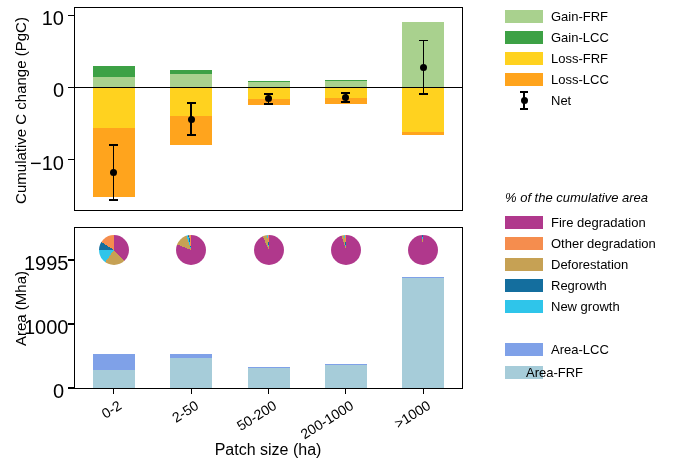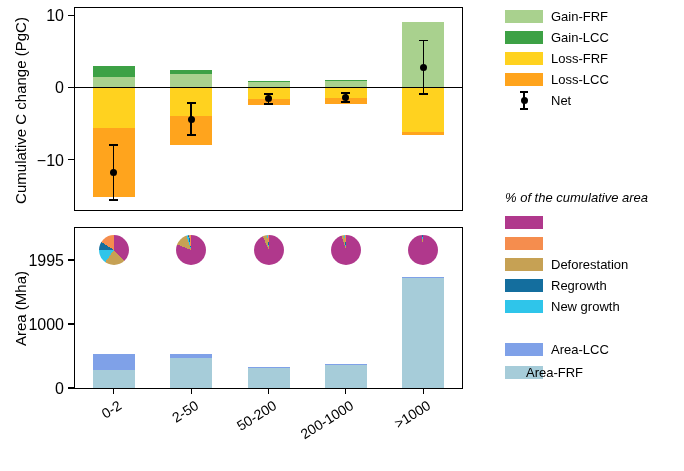--- a/index.html
+++ b/index.html
@@ -11,39 +11,40 @@
     color:#000;
     overflow:hidden;
   }
   .panel{position:absolute;border:1.3px solid #000;background:#fff;box-sizing:border-box;}
   #top-panel{left:74px;top:7px;width:389px;height:204px;}
   #bottom-panel{left:74px;top:227px;width:389px;height:162px;}
   .ylabel{position:absolute;transform:rotate(-90deg);font-size:15px;text-align:center;white-space:nowrap;}
   #top-ylabel{width:240px;left:-100px;top:102px;}
   #bottom-ylabel{width:120px;left:-40px;top:300px;}
   #xlabel{position:absolute;left:183px;top:441px;width:170px;text-align:center;font-size:16px;}
-  .tick-label{position:absolute;width:40px;text-align:right;font-size:16px;}
+  .tick-label{position:absolute;width:40px;text-align:right;font-size:20px;}
   .tick-mark{position:absolute;background:#000;}
   .xcat{position:absolute;width:130px;text-align:right;font-size:14px;transform:rotate(-32deg);transform-origin:100% 50%;white-space:nowrap;}
   .seg,.netline,.netcap{position:absolute;}
   .netdot{position:absolute;width:7px;height:7px;border-radius:50%;background:#000;}
   .pie{position:absolute;width:30px;height:30px;border-radius:50%;}
   .lg-swatch{position:absolute;width:38px;height:13px;}
   .lg-label{position:absolute;font-size:13px;white-space:nowrap;}
   #pie-legend-title{position:absolute;left:505px;top:190px;font-size:13px;white-space:nowrap;font-style:italic;}
 </style>
 </head>
 <body>
 
 <div id="fig">
   <div id="top-panel" class="panel"></div>
   <div id="bottom-panel" class="panel"></div>
 
   <div id="top-ylabel" class="ylabel">Cumulative C change (PgC)</div>
   <div id="bottom-ylabel" class="ylabel">Area (Mha)</div>
+  <div id="xlabel">Patch size (ha)</div>
 
   <div id="pie-legend-title">% of the cumulative area</div>
 <div class="seg" style="position: absolute; left: 92.7px; top: 77.2571px; width: 42px; height: 10.1px; background: rgb(169, 209, 142);"></div>
     <div class="seg" style="position: absolute; left: 92.7px; top: 66.4357px; width: 42px; height: 10.8214px; background: rgb(61, 161, 69);"></div>
     <div class="seg" style="position: absolute; left: 92.7px; top: 87.3571px; width: 42px; height: 40.4px; background: rgb(255, 210, 31);"></div>
     <div class="seg" style="position: absolute; left: 92.7px; top: 127.757px; width: 42px; height: 69.2571px; background: rgb(255, 164, 29);"></div>
     <div class="seg" style="position: absolute; left: 170.1px; top: 74.3714px; width: 42px; height: 12.9857px; background: rgb(169, 209, 142);"></div>
     <div class="seg" style="position: absolute; left: 170.1px; top: 70.0429px; width: 42px; height: 4.32857px; background: rgb(61, 161, 69);"></div>
     <div class="seg" style="position: absolute; left: 170.1px; top: 87.3571px; width: 42px; height: 28.8571px; background: rgb(255, 210, 31);"></div>
     <div class="seg" style="position: absolute; left: 170.1px; top: 116.214px; width: 42px; height: 28.8571px; background: rgb(255, 164, 29);"></div>
@@ -123,21 +124,23 @@
     <div class="lg-swatch" style="position: absolute; left: 505px; top: 52px; background: rgb(255, 210, 31);"></div>
     <div class="lg-label" style="position: absolute; left: 551px; top: 51px;">Loss-FRF</div>
     <div class="lg-swatch" style="position: absolute; left: 505px; top: 73px; background: rgb(255, 164, 29);"></div>
     <div class="lg-label" style="position: absolute; left: 551px; top: 72px;">Loss-LCC</div>
     <div class="netline" style="position: absolute; left: 523.25px; top: 92px; width: 1.5px; height: 17px; background: rgb(0, 0, 0);"></div>
     <div class="netcap" style="position: absolute; left: 520px; top: 91.25px; width: 8px; height: 1.5px; background: rgb(0, 0, 0);"></div>
     <div class="netcap" style="position: absolute; left: 520px; top: 108.25px; width: 8px; height: 1.5px; background: rgb(0, 0, 0);"></div>
     <div class="netdot" style="position: absolute; left: 520.5px; top: 97px; background: rgb(0, 0, 0);"></div>
     <div class="lg-label" style="position: absolute; left: 551px; top: 93px;">Net</div>
     <div class="lg-swatch" style="position: absolute; left: 505px; top: 216px; background: rgb(176, 56, 140);"></div>
+    <div class="lg-label" style="position: absolute; left: 551px; top: 215px;">Fire degradation</div>
     <div class="lg-swatch" style="position: absolute; left: 505px; top: 237px; background: rgb(245, 141, 78);"></div>
+    <div class="lg-label" style="position: absolute; left: 551px; top: 236px;">Other degradation</div>
     <div class="lg-swatch" style="position: absolute; left: 505px; top: 258px; background: rgb(198, 161, 84);"></div>
     <div class="lg-label" style="position: absolute; left: 551px; top: 257px;">Deforestation</div>
     <div class="lg-swatch" style="position: absolute; left: 505px; top: 279px; background: rgb(20, 110, 158);"></div>
     <div class="lg-label" style="position: absolute; left: 551px; top: 278px;">Regrowth</div>
     <div class="lg-swatch" style="position: absolute; left: 505px; top: 300px; background: rgb(47, 197, 234);"></div>
     <div class="lg-label" style="position: absolute; left: 551px; top: 299px;">New growth</div>
     <div class="lg-swatch" style="position: absolute; left: 505px; top: 343px; background: rgb(127, 161, 232);"></div>
     <div class="lg-label" style="position: absolute; left: 551px; top: 342px;">Area-LCC</div>
     <div class="lg-swatch" style="position: absolute; left: 505px; top: 366px; background: rgb(166, 204, 217);"></div>
     <div class="lg-label" style="position: absolute; left: 526px; top: 365px;">Area-FRF</div>

